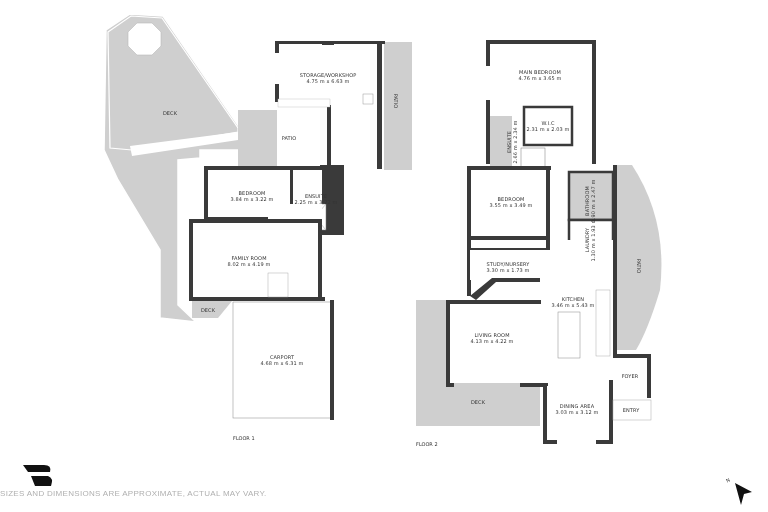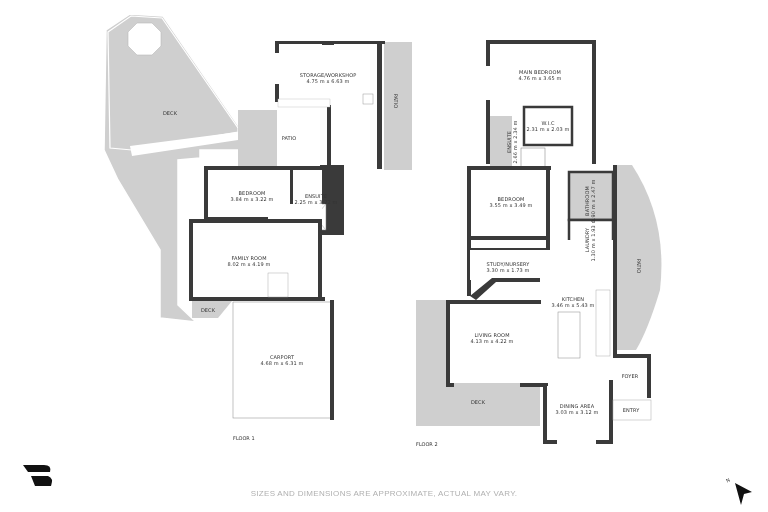--- a/index.html
+++ b/index.html
@@ -4,21 +4,21 @@
 <style>
   html,body{margin:0;padding:0;background:#fff;}
   body{width:768px;height:512px;position:relative;overflow:hidden;font-family:"DejaVu Sans","Liberation Sans",sans-serif;}
   svg.plan{position:absolute;left:0;top:0;}
   .lbl{position:absolute;text-align:center;color:#333;font-size:5px;line-height:6px;letter-spacing:0.1px;white-space:nowrap;transform:translate(-50%,-50%);}
   .lbl .t{display:block;font-weight:normal;}
   .lbl .d{display:block;}
   .vert{transform:translate(-50%,-50%) rotate(90deg);}
   .vert2{transform:translate(-50%,-50%) rotate(-90deg);}
   .floor{position:absolute;font-size:5px;color:#333;}
-  .disclaimer{position:absolute;left:0;width:768px;top:489px;text-align:center;font-family:"Liberation Sans",sans-serif;font-size:8px;color:#b0b0b0;letter-spacing:0.3px;}
+  .disclaimer{position:absolute;left:0;width:768px;top:489px;font-family:"Liberation Sans",sans-serif;font-size:8px;color:#b0b0b0;letter-spacing:0.3px;}
 </style>
 </head>
 <body>
 
 <svg class="plan" width="768" height="512" viewBox="0 0 768 512">
 
   <polygon points="106,30 130,14 163,16 240,128 240,150 200,150 200,158 178,160 178,305 196,322 160,318 160,250 118,180 104,150" fill="#cfcfcf" stroke="#fff" stroke-width="1.5"></polygon>
   <polygon points="108,32 131,16 162,18 238,128 238,132 132,150 110,148" fill="#cfcfcf" stroke="#fff" stroke-width="1.2"></polygon>
 
   <polygon points="137,23 152,23 161,32 161,46 152,55 137,55 128,46 128,32" fill="#fff" stroke="#bbb" stroke-width="0.6"></polygon>

